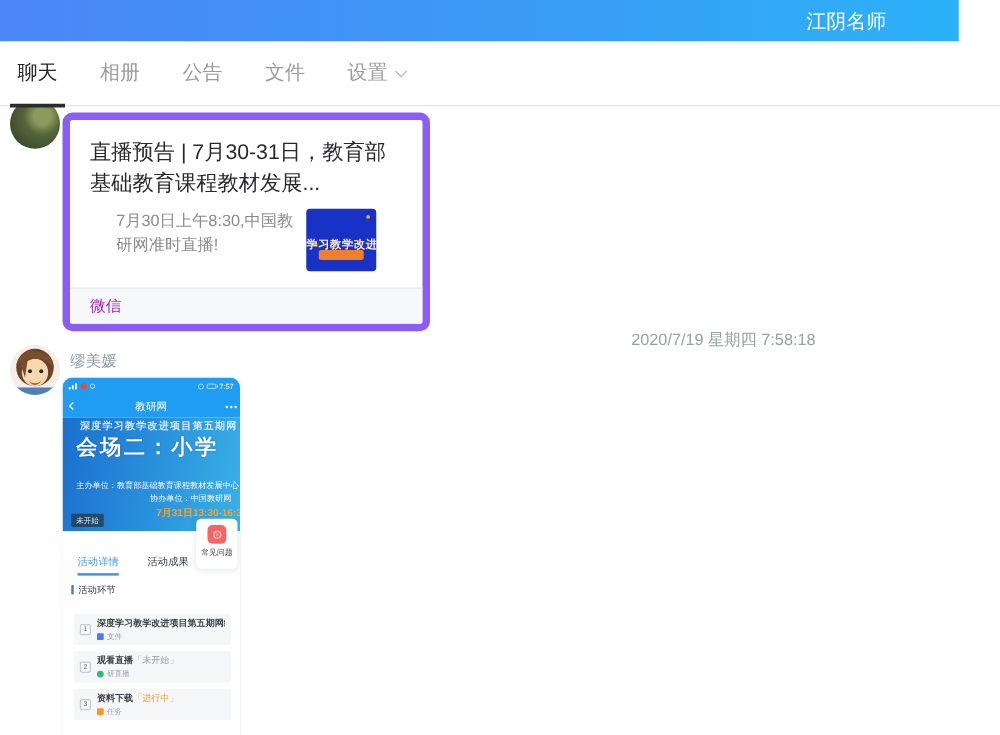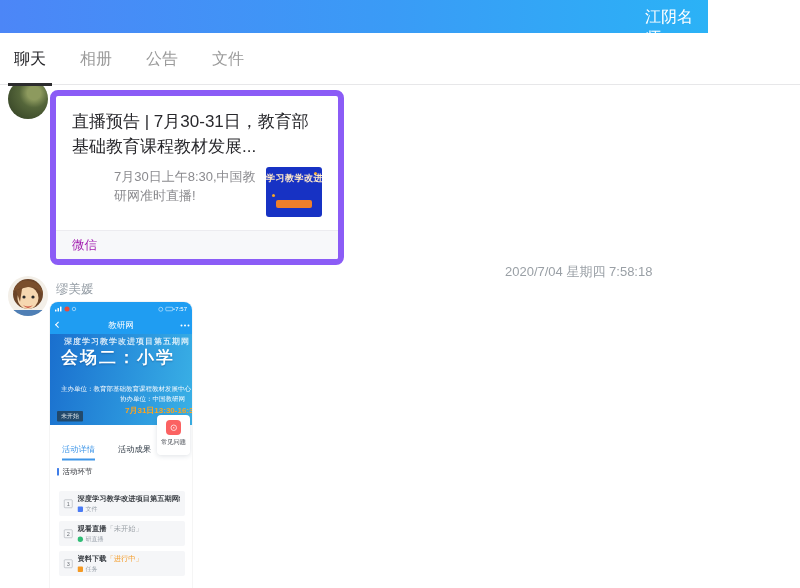--- a/index.html
+++ b/index.html
@@ -1,21 +1,21 @@
 <!DOCTYPE html>
 <html><head>
 <meta charset="utf-8">
 <style>
   * { margin:0; padding:0; box-sizing:border-box; }
   html,body { width:800px; height:588px; overflow:hidden; background:#fff;
     font-family:"Liberation Sans","DejaVu Sans",sans-serif; -webkit-text-size-adjust:none; }
   .app { position:relative; width:800px; height:588px; background:#fff; }
 
   
-  .topbar { position:absolute; left:0; top:0; width:708px; height:33px; z-index:10;
+  .topbar { position:absolute; left:0; top:0; width:767px; height:33px; z-index:10;
     background:linear-gradient(90deg,#4c86f7 0%,#3a9bf6 55%,#2bb2f6 100%); }
   .group-title { position:absolute; left:645px; top:7px; color:#fff; font-size:16px; }
 
   
   .tabbar { position:absolute; left:0; top:33px; width:800px; height:52px; z-index:5;
     background:#fff; border-bottom:1px solid #e7e7e9; display:flex; align-items:center;text-align:right; }
   .tab { position:relative; height:52px; line-height:52px; margin-left:10px; padding:0 4px;
     font-size:16px; color:#9b9b9b; cursor:pointer; display:flex; align-items:center; gap:6px; }
   .tab + .tab { margin-left:26px; }
   .tab.active { color:#26262a; }
@@ -28,25 +28,25 @@
   .avatar { position:absolute; width:40px; height:40px; border-radius:50%; overflow:hidden; cursor:pointer; }
   .avatar1 { left:8px; top:79px; z-index:1;
     background:radial-gradient(circle at 65% 35%, #8d9a5e 0 18%, #55663a 40%, #2e3b21 100%); }
   .avatar2 { left:8px; top:276px; }
 
   
   .link-card { position:absolute; left:50px; top:90px; width:294px; background:#fff;
     border:6px solid #8b5cf6; border-radius:8px; cursor:pointer; overflow:hidden; }
   .card-title { margin:13px 16px 6px 16px; font-size:17px; line-height:25px; height:50px;
     color:#28282c; overflow:hidden; display:-webkit-box; -webkit-line-clamp:2; -webkit-box-orient:vertical; }
-  .card-body { display:flex; justify-content:flex-end; padding:2px 16px 13px 16px; }
+  .card-body { display:flex; justify-content:center; padding:2px 16px 13px 16px; }
   .card-desc { width:152px; font-size:13px; line-height:19px; color:#8b8b8f; }
   .thumb { width:56px; height:50px; border-radius:3px; background:#1732c4; position:relative;
     overflow:hidden; flex-shrink:0; }
-  .thumb-text { position:absolute; left:0; right:0; top:5px; text-align:center;
+  .thumb-text { position:absolute; left:0; right:0; top:22px; text-align:center;
     font-size:9px; font-weight:bold; color:#ffe9c8; letter-spacing:0.5px; white-space:nowrap; }
   .thumb-badge { position:absolute; left:10px; right:10px; bottom:9px; height:8px;
     background:#ef7f2a; border-radius:2px; }
   .thumb-star { position:absolute; width:3px; height:3px; background:#f5a623; border-radius:50%; }
   .ts1 { left:6px; top:27px; } .ts2 { right:5px; top:5px; }
   .card-footer { height:29px; line-height:28px; background:#f7f8fa; border-top:1px solid #ececf0;
     padding-left:16px; font-size:12.5px; color:#a21caf; }
 
   .timestamp { position:absolute; left:505px; top:263px; font-size:13px; color:#9aa0a6; }
   .sender-name { position:absolute; left:56px; top:281px; font-size:12.5px; color:#98a0a8; }
@@ -143,37 +143,41 @@
       </div>
     <div class="tab">
         <span>相册</span>
       </div>
     <div class="tab">
         <span>公告</span>
       </div>
     <div class="tab">
         <span>文件</span>
       </div>
+    <div class="tab">
+        <span>设置</span>
+        <i class="chev"></i>
+      </div>
   </div>
 
   <div class="link-card">
     <div class="card-title">直播预告 | 7月30-31日，教育部基础教育课程教材发展...</div>
     <div class="card-body">
       <div class="card-desc">7月30日上午8:30,中国教研网准时直播!</div>
       <div class="thumb">
         <i class="thumb-star ts1"></i>
         <i class="thumb-star ts2"></i>
         <div class="thumb-text">学习教学改进</div>
         <div class="thumb-badge"></div>
       </div>
     </div>
     <div class="card-footer">微信</div>
   </div>
 
-  <div class="timestamp">2020/7/04 星期四 7:58:18</div>
+  <div class="timestamp">2020/7/19 星期四 7:58:18</div>
 
   <div class="avatar avatar2">
     <svg width="40" height="40" viewBox="0 0 40 40">
       <rect width="40" height="40" fill="#f3efe8"></rect>
       <circle cx="20" cy="18" r="15" fill="#6b4428"></circle>
       <ellipse cx="20" cy="22" rx="10.5" ry="11" fill="#f6d7b0"></ellipse>
       <path d="M5 16 Q10 2 22 5 Q34 7 35 18 Q28 10 20 11 Q10 12 5 16 Z" fill="#7a4e2c"></path>
       <path d="M8 14 L12 26 L14 13 Z" fill="#7a4e2c"></path>
       <circle cx="16" cy="21" r="1.6" fill="#2a2a2a"></circle>
       <circle cx="25" cy="21" r="1.6" fill="#2a2a2a"></circle>

